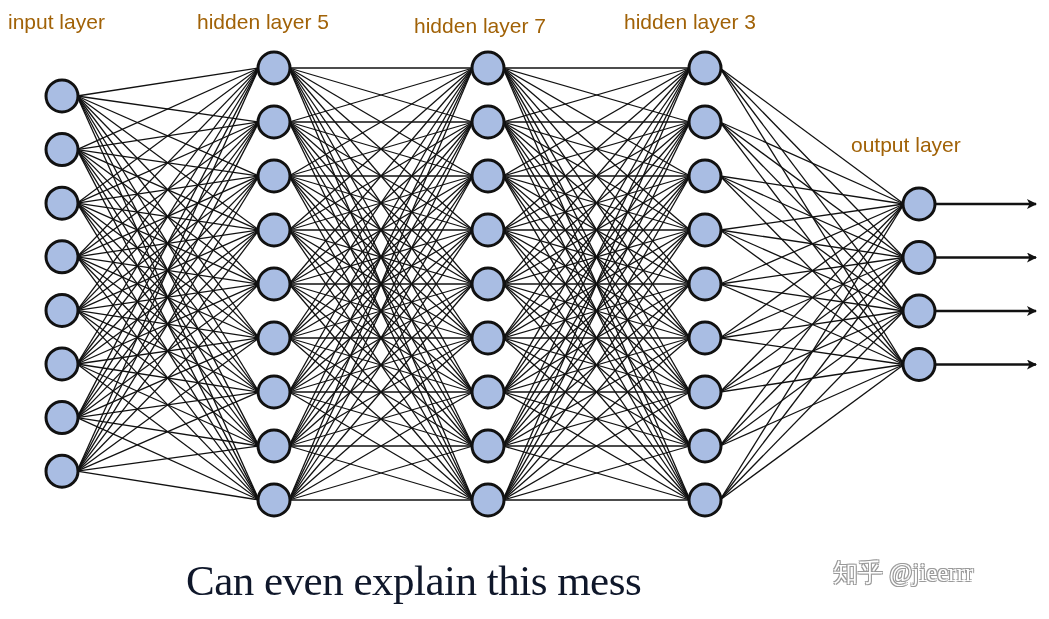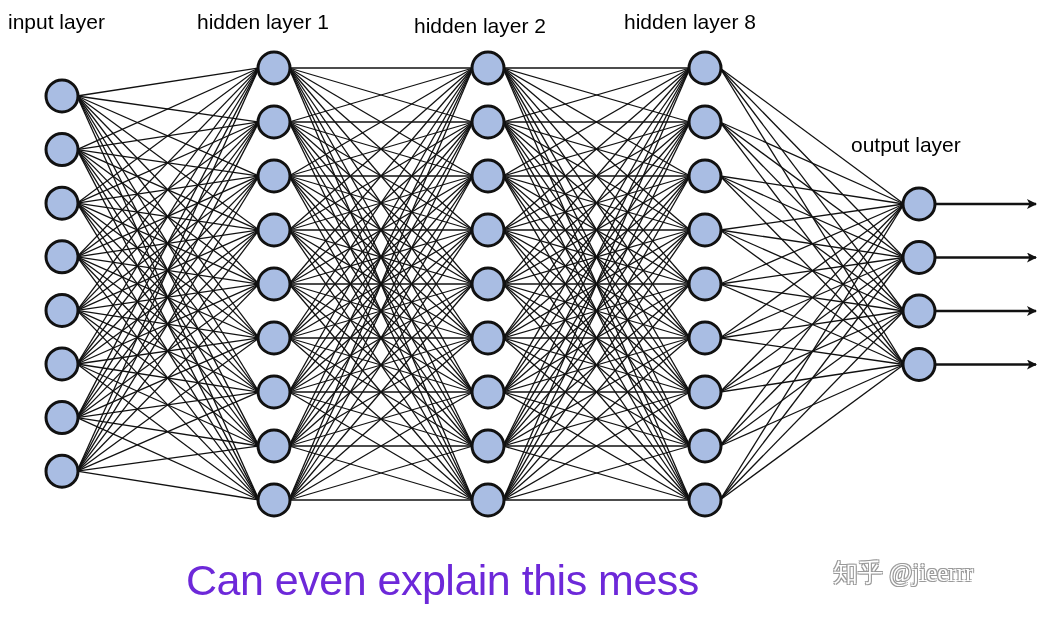--- a/index.html
+++ b/index.html
@@ -1,40 +1,40 @@
 <!DOCTYPE html>
 <html><head>
   <meta charset="utf-8">
   <style>
     html, body { margin: 0; padding: 0; background: #ffffff; }
     body { width: 1049px; height: 619px; position: relative; overflow: hidden; }
     #diagram { position: absolute; left: 0; top: 0; width: 1049px; height: 540px; }
     .layer-label {
       position: absolute; font-family: "Liberation Sans", sans-serif;
-      font-size: 21px; color: #000000; white-space: nowrap;
+      font-size: 21px; color: #a16207; white-space: nowrap;
     }
     #caption {
       position: absolute; left: 186px; top: 556px;
-      font-family: Liberation Sans, sans-serif; font-size: 43px;
-      color: #6d28d9; letter-spacing: -0.5px; white-space: nowrap;
+      font-family: Liberation Serif, serif; font-size: 43px;
+      color: #0f172a; letter-spacing: -0.5px; white-space: nowrap;
     }
     #watermark {
       position: absolute; left: 833px; top: 556px;
       font-family: Liberation Serif, serif; font-size: 25px;
       color: #ffffff; white-space: nowrap;
       text-shadow: -1px -1px 0 #9a9a9a, 1px -1px 0 #9a9a9a, -1px 1px 0 #9a9a9a, 1px 1px 0 #9a9a9a;
     }
   </style>
 </head>
 <body>
 
 <div class="layer-label" style="left:8px; top:10px;">input layer</div>
-<div class="layer-label" style="left:197px; top:10px;">hidden layer 1</div>
-<div class="layer-label" style="left:414px; top:14px;">hidden layer 2</div>
-<div class="layer-label" style="left:624px; top:10px;">hidden layer 8</div>
+<div class="layer-label" style="left:197px; top:10px;">hidden layer 5</div>
+<div class="layer-label" style="left:414px; top:14px;">hidden layer 7</div>
+<div class="layer-label" style="left:624px; top:10px;">hidden layer 3</div>
 <div class="layer-label" style="left:851px; top:133px;text-align:right;">output layer</div>
 
 <svg id="diagram" viewBox="0 0 1049 540" xmlns="http://www.w3.org/2000/svg">
   <defs>
     <marker id="arrowhead" markerWidth="10" markerHeight="10" refX="9" refY="5" orient="auto" markerUnits="userSpaceOnUse">
       <path d="M0,0 L10,5 L0,10 L2.5,5 Z" fill="#111111"></path>
     </marker>
   </defs>
   <g id="edges">
       <line x1="77" y1="96" x2="259" y2="68" stroke="#111111" stroke-width="1.3"></line>

